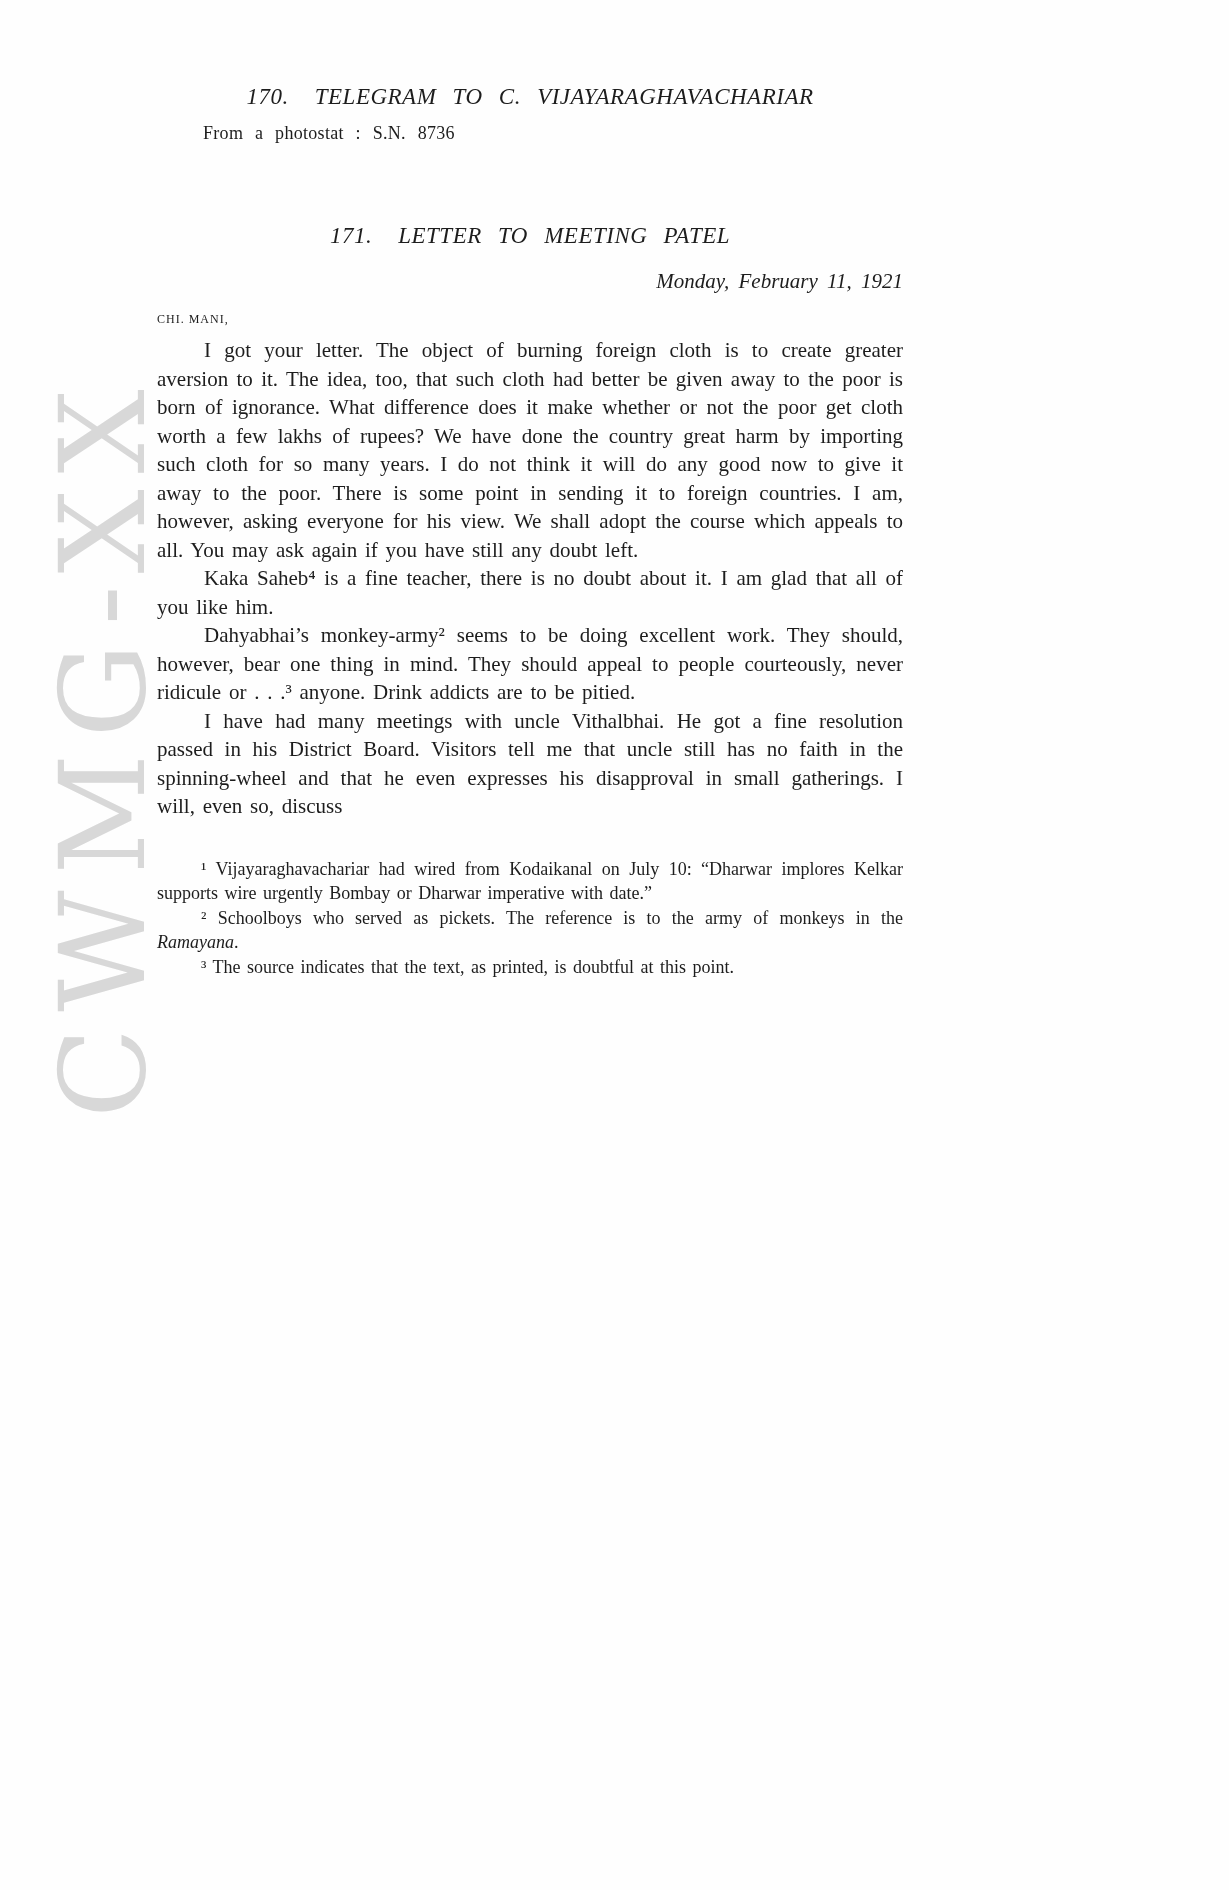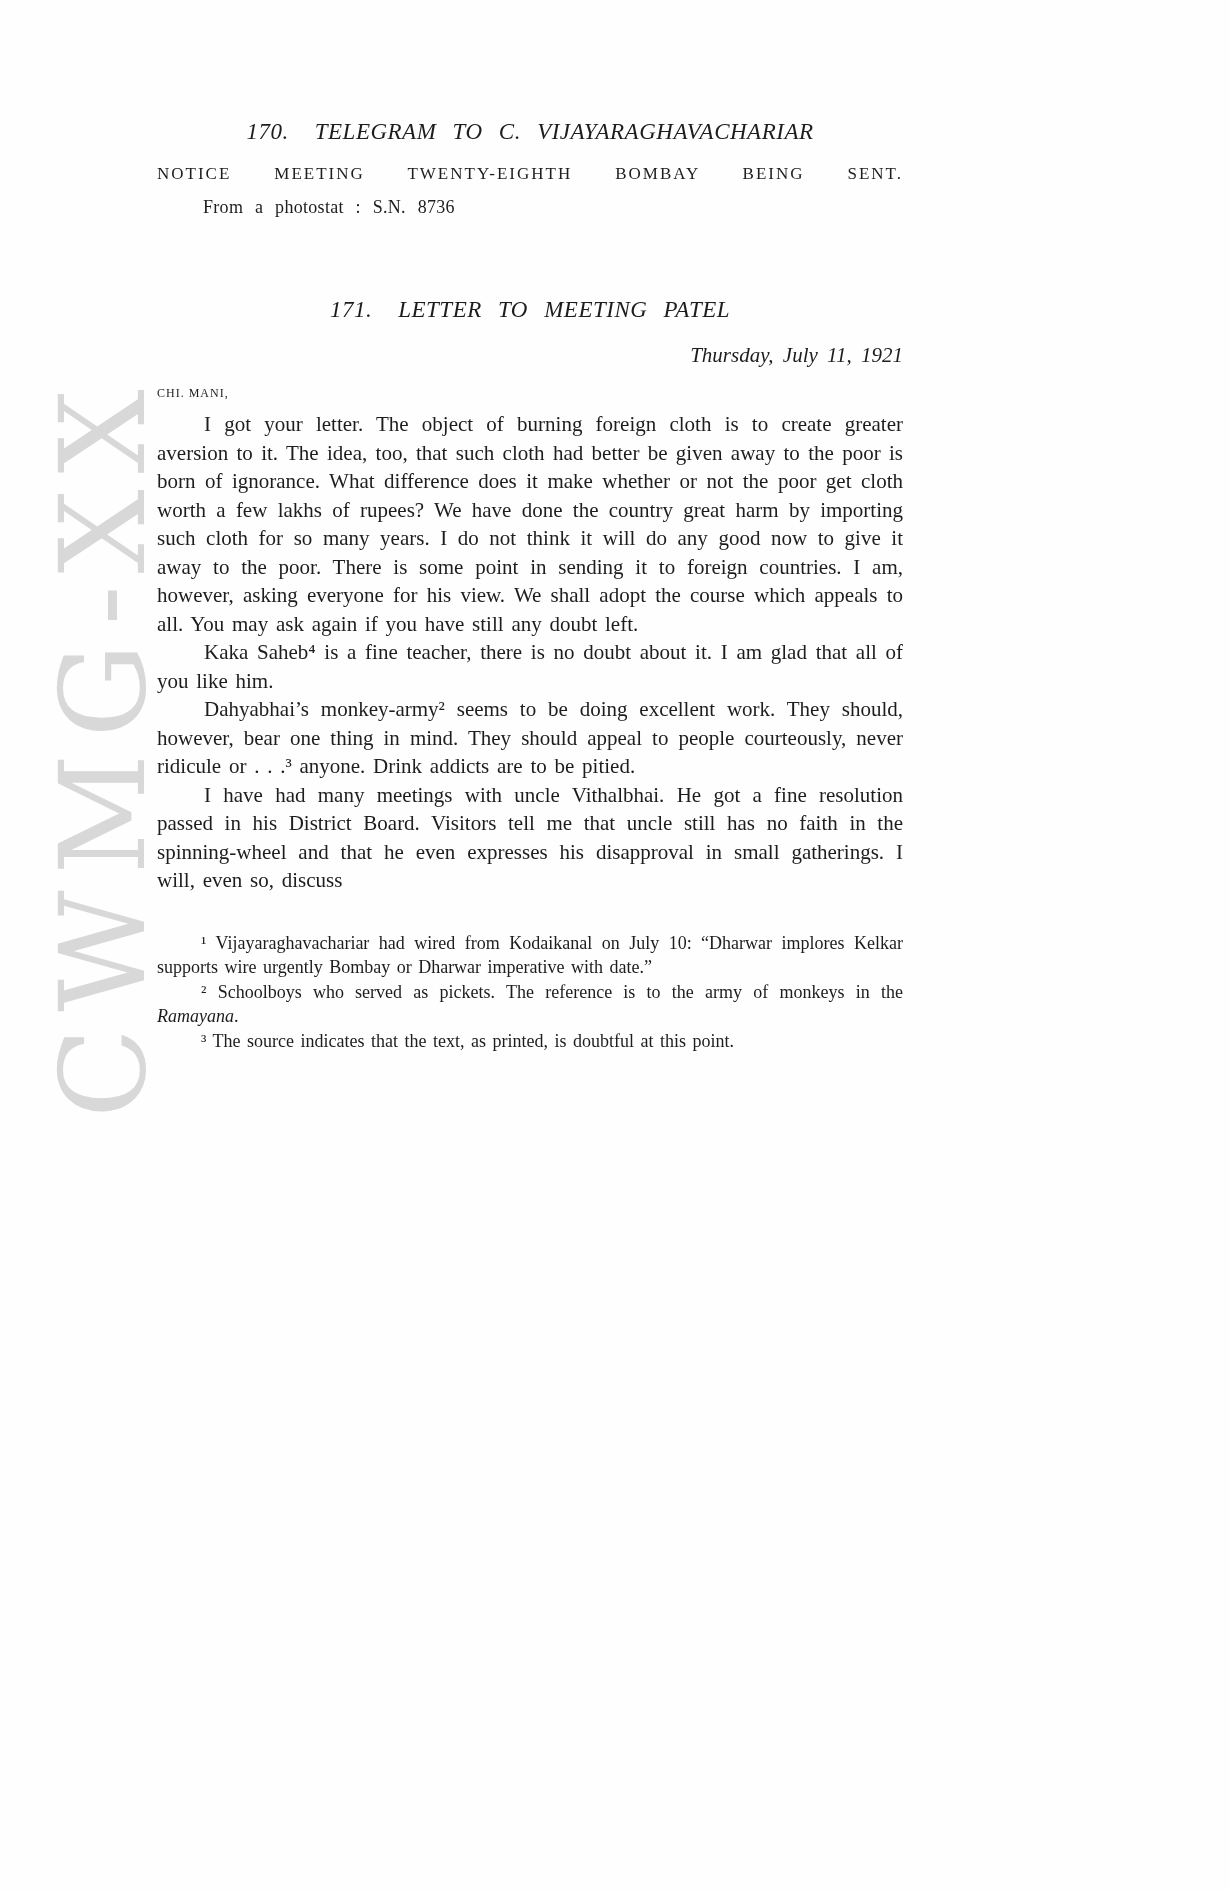--- a/index.html
+++ b/index.html
@@ -29,21 +29,21 @@
     font-family: "DejaVu Serif", serif;
     white-space: nowrap;
     z-index: 0;
     user-select: none;
   }
   .content {
     position: relative;
     z-index: 1;
     width: 746px;
     margin-left: 157px;
-    padding-top: 117px;
+    padding-top: 82px;
   }
   .entry-heading {
     font-style: italic;
     font-weight: 400;
     font-size: 23px;
     line-height: 30px;
     text-align: center;
     word-spacing: 10px;
     letter-spacing: 0.5px;
   }
@@ -111,29 +111,28 @@
 <div class="page">
 
   <div class="watermark">CWMG-XX</div>
 
   <div class="content">
 
     <section>
       <h1 class="entry-heading">
         <span class="num">170.</span><span>TELEGRAM TO C. VIJAYARAGHAVACHARIAR</span>
       </h1>
-      <p class="telegram-line">NOTICE MEETING TWENTY-EIGHTH BOMBAY BEING SENT.</p>
       <p class="source-line">From a photostat : S.N. 8736</p>
     </section>
 
     <section>
       <h1 class="entry-heading letter-heading">
         <span class="num">171.</span><span>LETTER TO MEETING PATEL</span>
       </h1>
-      <p class="letter-dateline">Thursday, July 11, 1921</p>
+      <p class="letter-dateline">Monday, February 11, 1921</p>
       <p class="salutation">CHI. MANI,</p>
 
       <div class="letter-body">
         <p class="body-para">I got your letter. The object of burning foreign cloth is to create greater aversion to it. The idea, too, that such cloth had better be given away to the poor is born of ignorance. What difference does it make whether or not the poor get cloth worth a few lakhs of rupees? We have done the country great harm by importing such cloth for so many years. I do not think it will do any good now to give it away to the poor. There is some point in sending it to foreign countries. I am, however, asking everyone for his view. We shall adopt the course which appeals to all. You may ask again if you have still any doubt left.</p>
         <p class="body-para">Kaka Saheb⁴ is a fine teacher, there is no doubt about it. I am glad that all of you like him.</p>
         <p class="body-para">Dahyabhai’s monkey-army² seems to be doing excellent work. They should, however, bear one thing in mind. They should appeal to people courteously, never ridicule or . . .³ anyone. Drink addicts are to be pitied.</p>
         <p class="body-para">I have had many meetings with uncle Vithalbhai. He got a fine resolution passed in his District Board. Visitors tell me that uncle still has no faith in the spinning-wheel and that he even expresses his disapproval in small gatherings. I will, even so, discuss</p>
       </div>
     </section>
 

